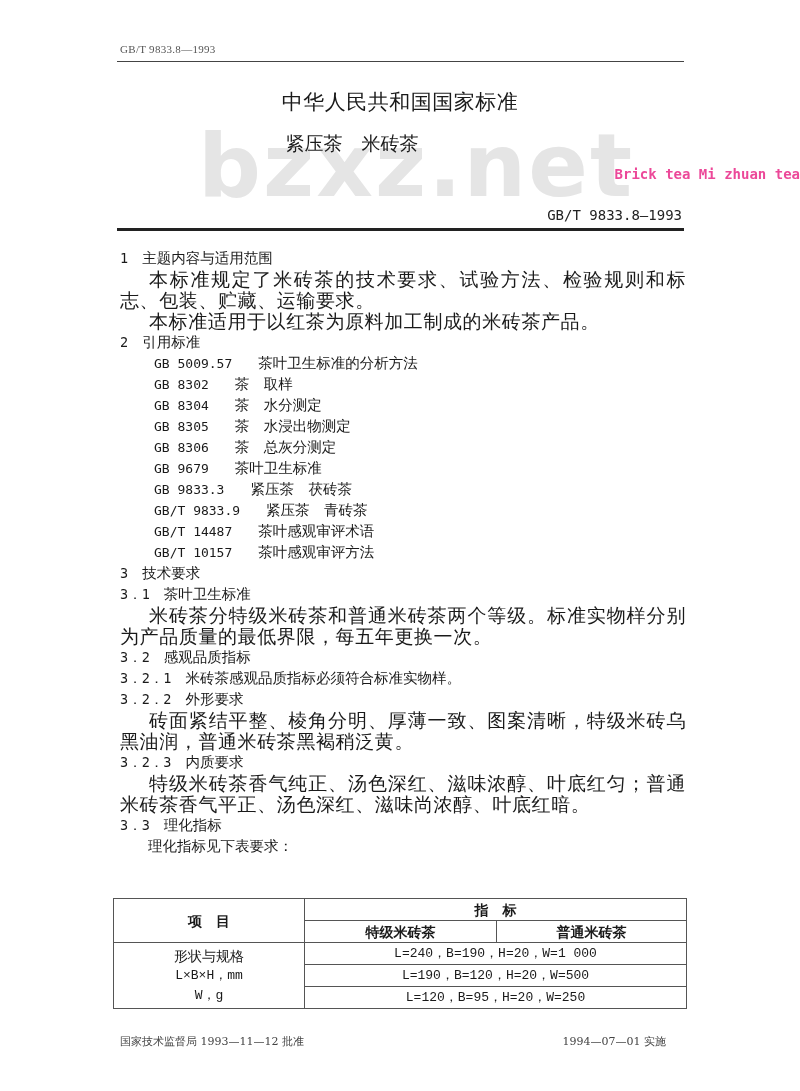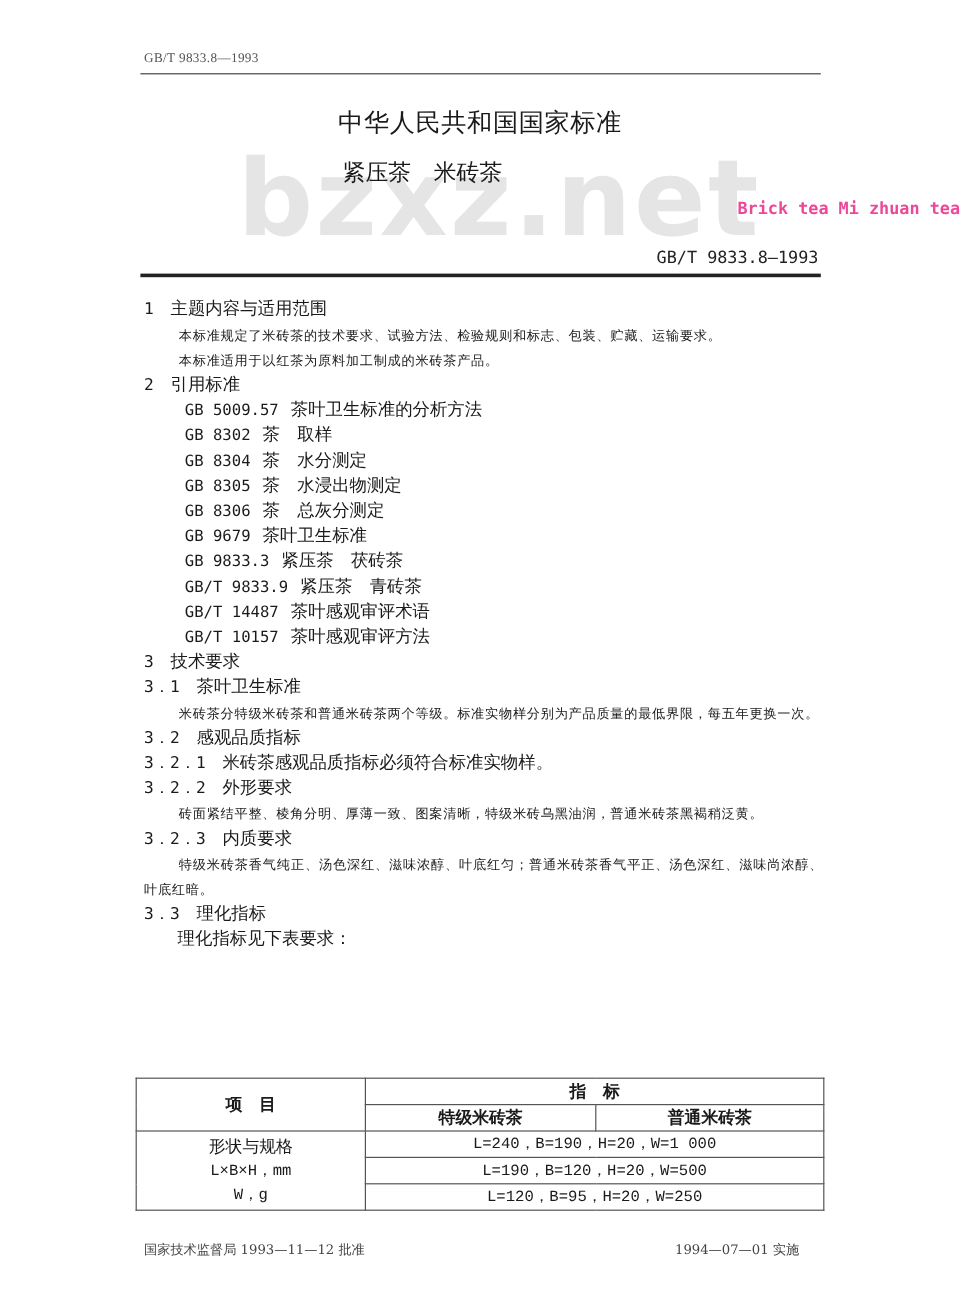--- a/index.html
+++ b/index.html
@@ -35,22 +35,22 @@
   .std-no {
     right: 118px; top: 207px; font-size: 14px;
     font-family: "DejaVu Sans Mono", "Liberation Mono", monospace; color: #222;
   }
   .rule-thick { left: 117px; top: 228px; width: 567px; height: 3px; background: #222; }
 
   .body-text { left: 120px; top: 248px; width: 566px; z-index: 1; }
   .line { font-size: 14.5px; line-height: 21px; height: 21px; white-space: nowrap; }
   .indent1 { padding-left: 28px; }
   .indent-ref { padding-left: 34px; }
-  .para { font-size: 11px; line-height: 21px; text-indent: 29px; text-align: justify; letter-spacing: 0.6px; }
-  .ref-code { font-family: "DejaVu Sans Mono", "Liberation Mono", monospace; font-size: 13px; margin-right: 10px; }
+  .para { font-size: 19px; line-height: 21px; text-indent: 29px; text-align: justify; letter-spacing: 0.6px; }
+  .ref-code { font-family: "DejaVu Sans Mono", "Liberation Mono", monospace; font-size: 13px; margin-right: 26px; }
   .ref-title { word-spacing: 12px; }
   .sec-num { font-family: "DejaVu Sans Mono", "Liberation Mono", monospace; font-size: 13.5px; margin-right: 14px; }
 
   table.spec {
     position: absolute; left: 113px; top: 898px; width: 574px;
     border-collapse: collapse; font-size: 14px; z-index: 1;
   }
   table.spec td, table.spec th {
     border: 1px solid #555; text-align: center; font-weight: normal;
     padding: 0; height: 21px; line-height: 20px;

